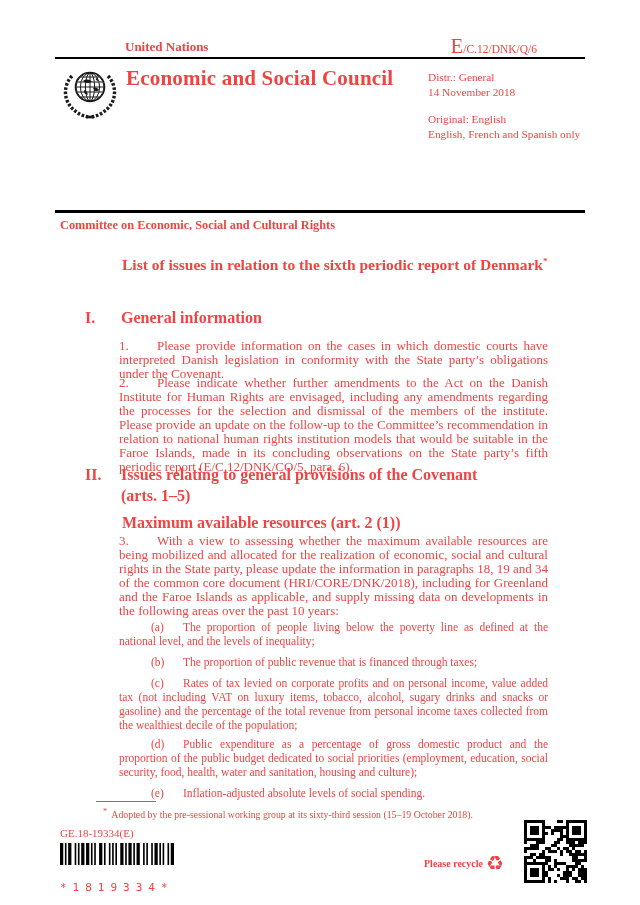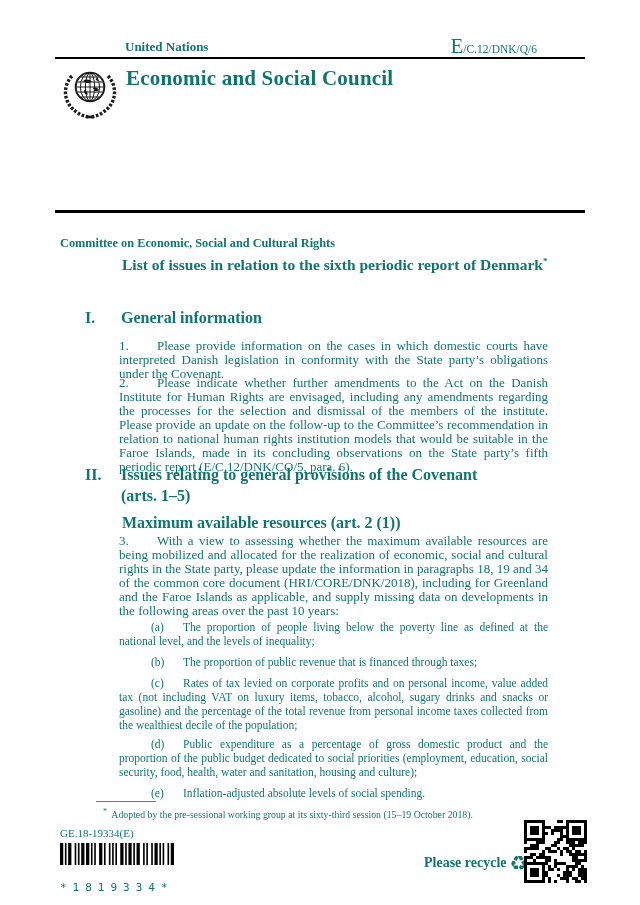--- a/index.html
+++ b/index.html
@@ -1,32 +1,32 @@
 <!DOCTYPE html>
 <html><head>
 <meta charset="utf-8">
 <style>
   html,body{margin:0;padding:0;background:#ffffff;}
   .page{
     position:relative;width:592px;height:905px;background:#fff;
-    font-family:"Liberation Serif", serif;color:#0f766e;overflow:hidden;
+    font-family:"Liberation Serif", serif;color:#ef4444;overflow:hidden;
   }
   .abs{position:absolute;}
   
   .org-name{left:125px;top:39px;font-size:13px;font-weight:bold;}
   .doc-symbol{top:34px;right:55px;font-weight:normal;white-space:nowrap;}
   .sym-big{font-size:21px;}
   .sym-rest{font-size:11.5px;}
   .rule-top{left:55px;top:57px;width:530px;height:2px;background:#000;}
   .emblem{left:58px;top:64px;}
   .council-title{left:126px;top:66px;font-size:21px;font-weight:bold;letter-spacing:.2px;}
   .distr-block{left:428px;top:70px;font-size:11.3px;line-height:14.5px;}
   .distr-group2{margin-top:13px;}
   .rule-mid{left:55px;top:210px;width:530px;height:3px;background:#000;}
-  .committee{left:60px;top:236px;font-size:12.3px;font-weight:bold;}
+  .committee{left:60px;top:218px;font-size:12.3px;font-weight:bold;}
   
   .doc-title{left:122px;top:252px;width:452px;font-size:15.5px;font-weight:bold;line-height:19px;}
   .doc-title sup{font-size:9px;}
   .section-heading{left:85px;top:0;font-size:16px;font-weight:bold;line-height:21px;}
   .sec-1{top:307px;}
   .sec-2{top:464px;}
   .sec-num{display:inline-block;width:36px;vertical-align:top;}
   .sec-text{display:inline-block;width:420px;vertical-align:top;}
   .subheading{left:122px;top:514px;font-size:16px;font-weight:bold;}
   
@@ -44,21 +44,21 @@
   .it-e{top:786px;}
   
   .footnote-rule{left:96px;top:801px;width:60px;height:1px;background:#777;}
   .footnote{left:103px;top:807px;width:445px;font-size:9.8px;}
   .footnote sup{font-size:8px;}
   .ge-number{left:60px;top:827px;font-size:11px;}
   .barcode{left:60px;top:843px;}
   .barcode-digits{left:60px;top:881px;width:118px;font-family:"DejaVu Sans Mono",monospace;
     font-size:11px;letter-spacing:6px;white-space:nowrap;}
   .recycle{left:424px;top:853px;display:flex;align-items:center;gap:3px;}
-  .recycle-label{font-size:14px;font-weight:bold;}
+  .recycle-label{font-size:10px;font-weight:bold;}
   .recycle-glyph{font-family:"DejaVu Sans",sans-serif;font-size:20px;line-height:20px;}
   .qr{left:524px;top:820px;}
 </style>
 </head>
 <body>
 
 <div class="page">
 
   <div class="abs org-name">United Nations</div>
   <div class="abs doc-symbol"><span class="sym-big">E</span><span class="sym-rest">/C.12/DNK/Q/6</span></div>
@@ -84,20 +84,26 @@
     <g fill="#1a1a1a" stroke="none">
       <path d="M25,17 c3,-2.5 7,-1.5 9,0.5 c-2.5,2 -6.5,2 -9,-0.5 z"></path>
       <path d="M35,24 c2.8,-1 5,0 6,2 c-2,2 -4.5,1.5 -6,-2 z"></path>
       <path d="M26,26 c2.5,0.5 4,2.5 3.5,5 c-2.5,-0.5 -4,-2.8 -3.5,-5 z"></path>
       <path d="M38,14 c1.5,0.5 2.5,1.5 2,3 c-1.8,-0.3 -2.6,-1.5 -2,-3 z"></path>
     </g>
   </svg>
 
   <div class="abs council-title">Economic and Social Council</div>
 
+  <div class="abs distr-block">
+    <div>Distr.: General</div>
+    <div>14 November 2018</div>
+    <div class="distr-group2">Original: English</div>
+    <div>English, French and Spanish only</div>
+  </div>
 
   <div class="abs rule-mid"></div>
   <div class="abs committee">Committee on Economic, Social and Cultural Rights</div>
 
   <div class="abs section-heading sec-1">
     <span class="sec-num">I.</span><span class="sec-text">General information</span>
   </div>
 
   <div class="abs doc-title"><span>List of issues in relation to the sixth periodic report of Denmark</span><sup>*</sup></div>
 

